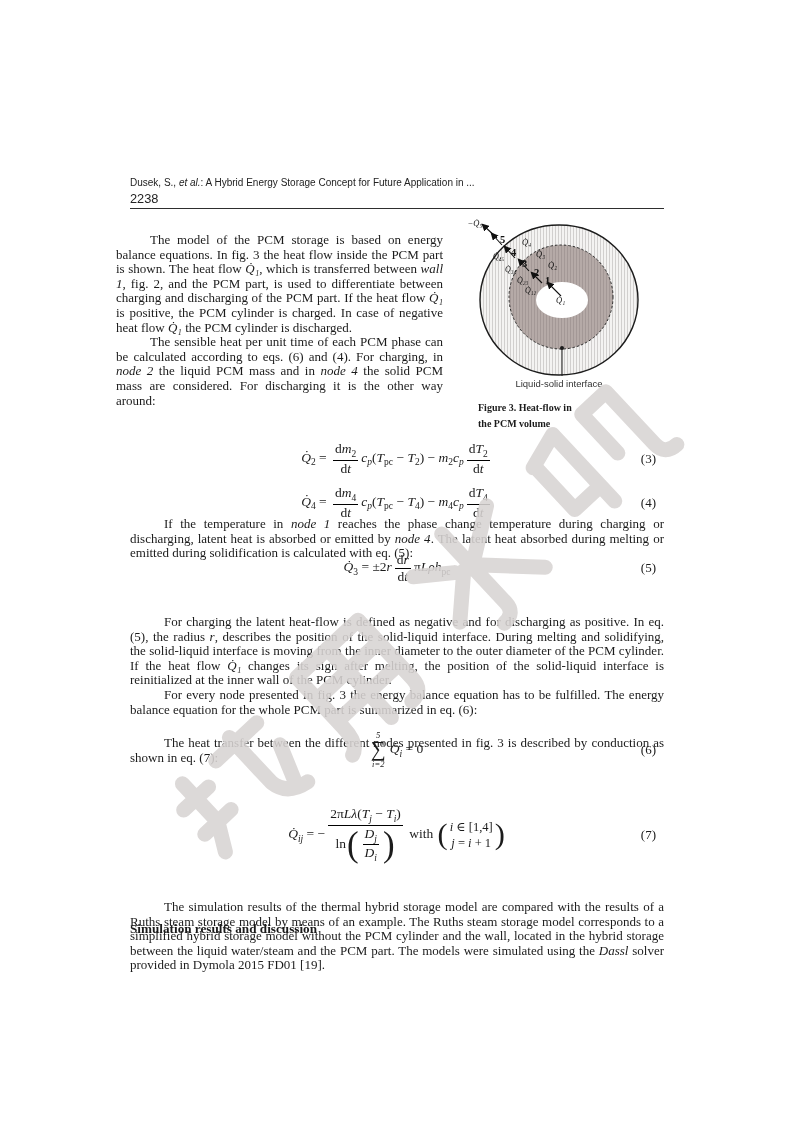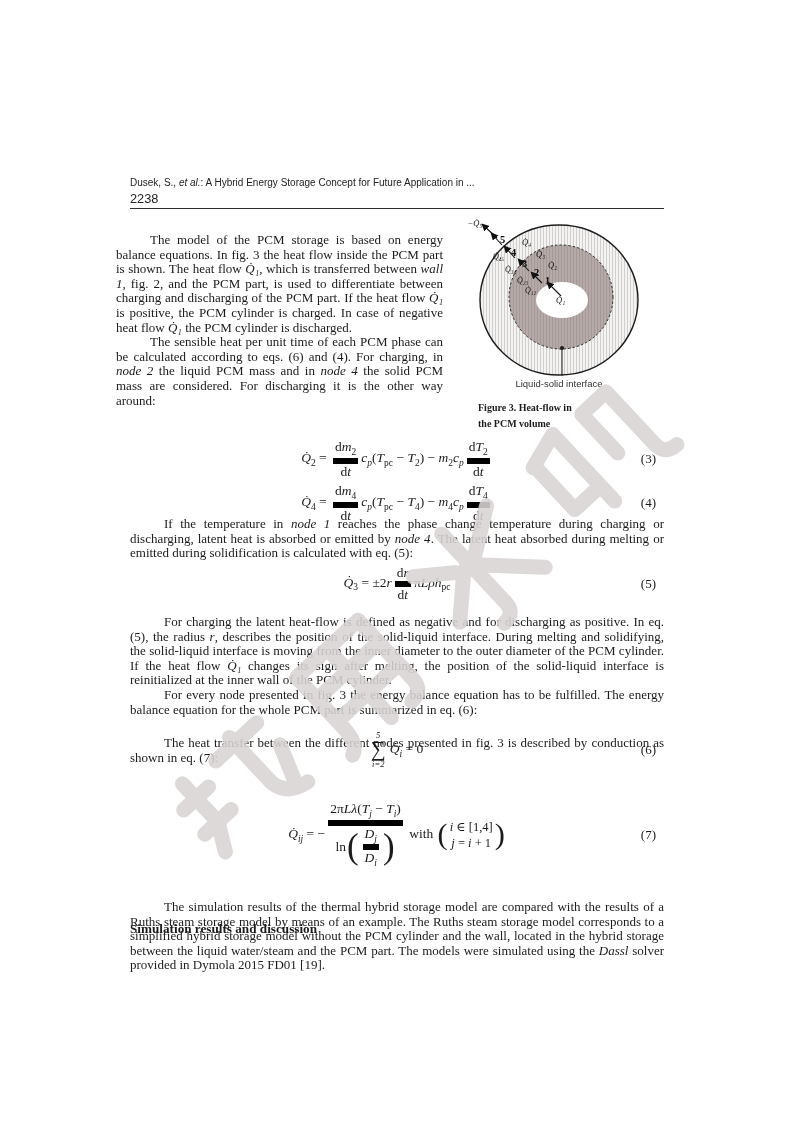--- a/index.html
+++ b/index.html
@@ -24,21 +24,21 @@
   .secthead { left:130px; top:921px; width:534px; font-weight:bold; font-size:13.2px; }
 
   
   .eqwrap { position:absolute; left:130px; width:534px; display:flex; align-items:center; justify-content:center; }
   .eq { font-size:13.5px; line-height:1.1; white-space:nowrap; }
   .eqnum { position:absolute; right:8px; top:50%; transform:translateY(-50%); font-size:13px; }
   .iv { font-style:italic; }
   sub.sb { font-size:9.5px; font-style:normal; }
   sub.sb.iv { font-style:italic; }
   .frac { display:inline-flex; flex-direction:column; align-items:center; vertical-align:middle; margin:0 3px; line-height:1.15; }
-  .fn { border-bottom:6px solid #000000; padding:0 2px; }
+  .fn { border-bottom:1px solid #000000; padding:0 2px; }
   .fd { padding:0 2px; }
   .sum { display:inline-flex; flex-direction:column; align-items:center; vertical-align:middle; line-height:1; margin-right:4px; }
   .slim { font-size:8.5px; font-style:italic; line-height:1.1; }
   .sig { font-size:21px; line-height:0.95; }
   .par { display:inline-flex; align-items:center; vertical-align:middle; }
   .pg { line-height:0.85; font-weight:400; margin:0 1px; }
   .pm { display:inline-flex; align-items:center; }
   .rows { display:inline-flex; flex-direction:column; align-items:center; line-height:1.3; font-size:12.5px; padding:0 1px; }
 
   
@@ -135,21 +135,21 @@
         <span class="fn"><span class="t">d</span><span class="iv">T</span><sub class="sb">4</sub></span>
         <span class="fd"><span class="t">d</span><span class="iv">t</span></span>
       </span></div>
   <span class="eqnum">(4)</span>
 </div>
 
 <div class="abs fullw para" style="top:517px;">
   <p><span>If the temperature in </span><span class="it">node 1</span><span> reaches the phase change temperature during charging or discharging, latent heat is absorbed or emitted by </span><span class="it">node 4</span><span>. The latent heat absorbed during melting or emitted during solidification is calculated with eq. (5):</span></p>
 </div>
 
-<div class="eqwrap" style="top:566px;height:36px;">
+<div class="eqwrap" style="top:550px;height:36px;">
   <div class="eq"><span class="iv">Q̇</span><sub class="sb">3</sub><span class="t"> = ±2</span><span class="iv">r</span><span class="frac">
         <span class="fn"><span class="t">d</span><span class="iv">r</span></span>
         <span class="fd"><span class="t">d</span><span class="iv">t</span></span>
       </span><span class="t">π</span><span class="iv">L</span><span class="iv">ρ</span><span class="iv">h</span><sub class="sb">pc</sub></div>
   <span class="eqnum">(5)</span>
 </div>
 
 <div class="abs fullw para" style="top:615px;">
   <p><span>For charging the latent heat-flow is defined as negative and for discharging as positive. In eq. (5), the radius </span><span class="it">r</span><span>, describes the position of the solid-liquid interface. During melting and solidifying, the solid-liquid interface is moving from the inner diameter to the outer diameter of the PCM cylinder. If the heat flow </span><span class="it">Q̇₁</span><span> changes its sign after melting, the position of the solid-liquid interface is reinitialized at the inner wall of the PCM cylinder.</span></p>
   <p><span>For every node presented in fig. 3 the energy balance equation has to be fulfilled. The energy balance equation for the whole PCM part is summarized in eq. (6):</span></p>

